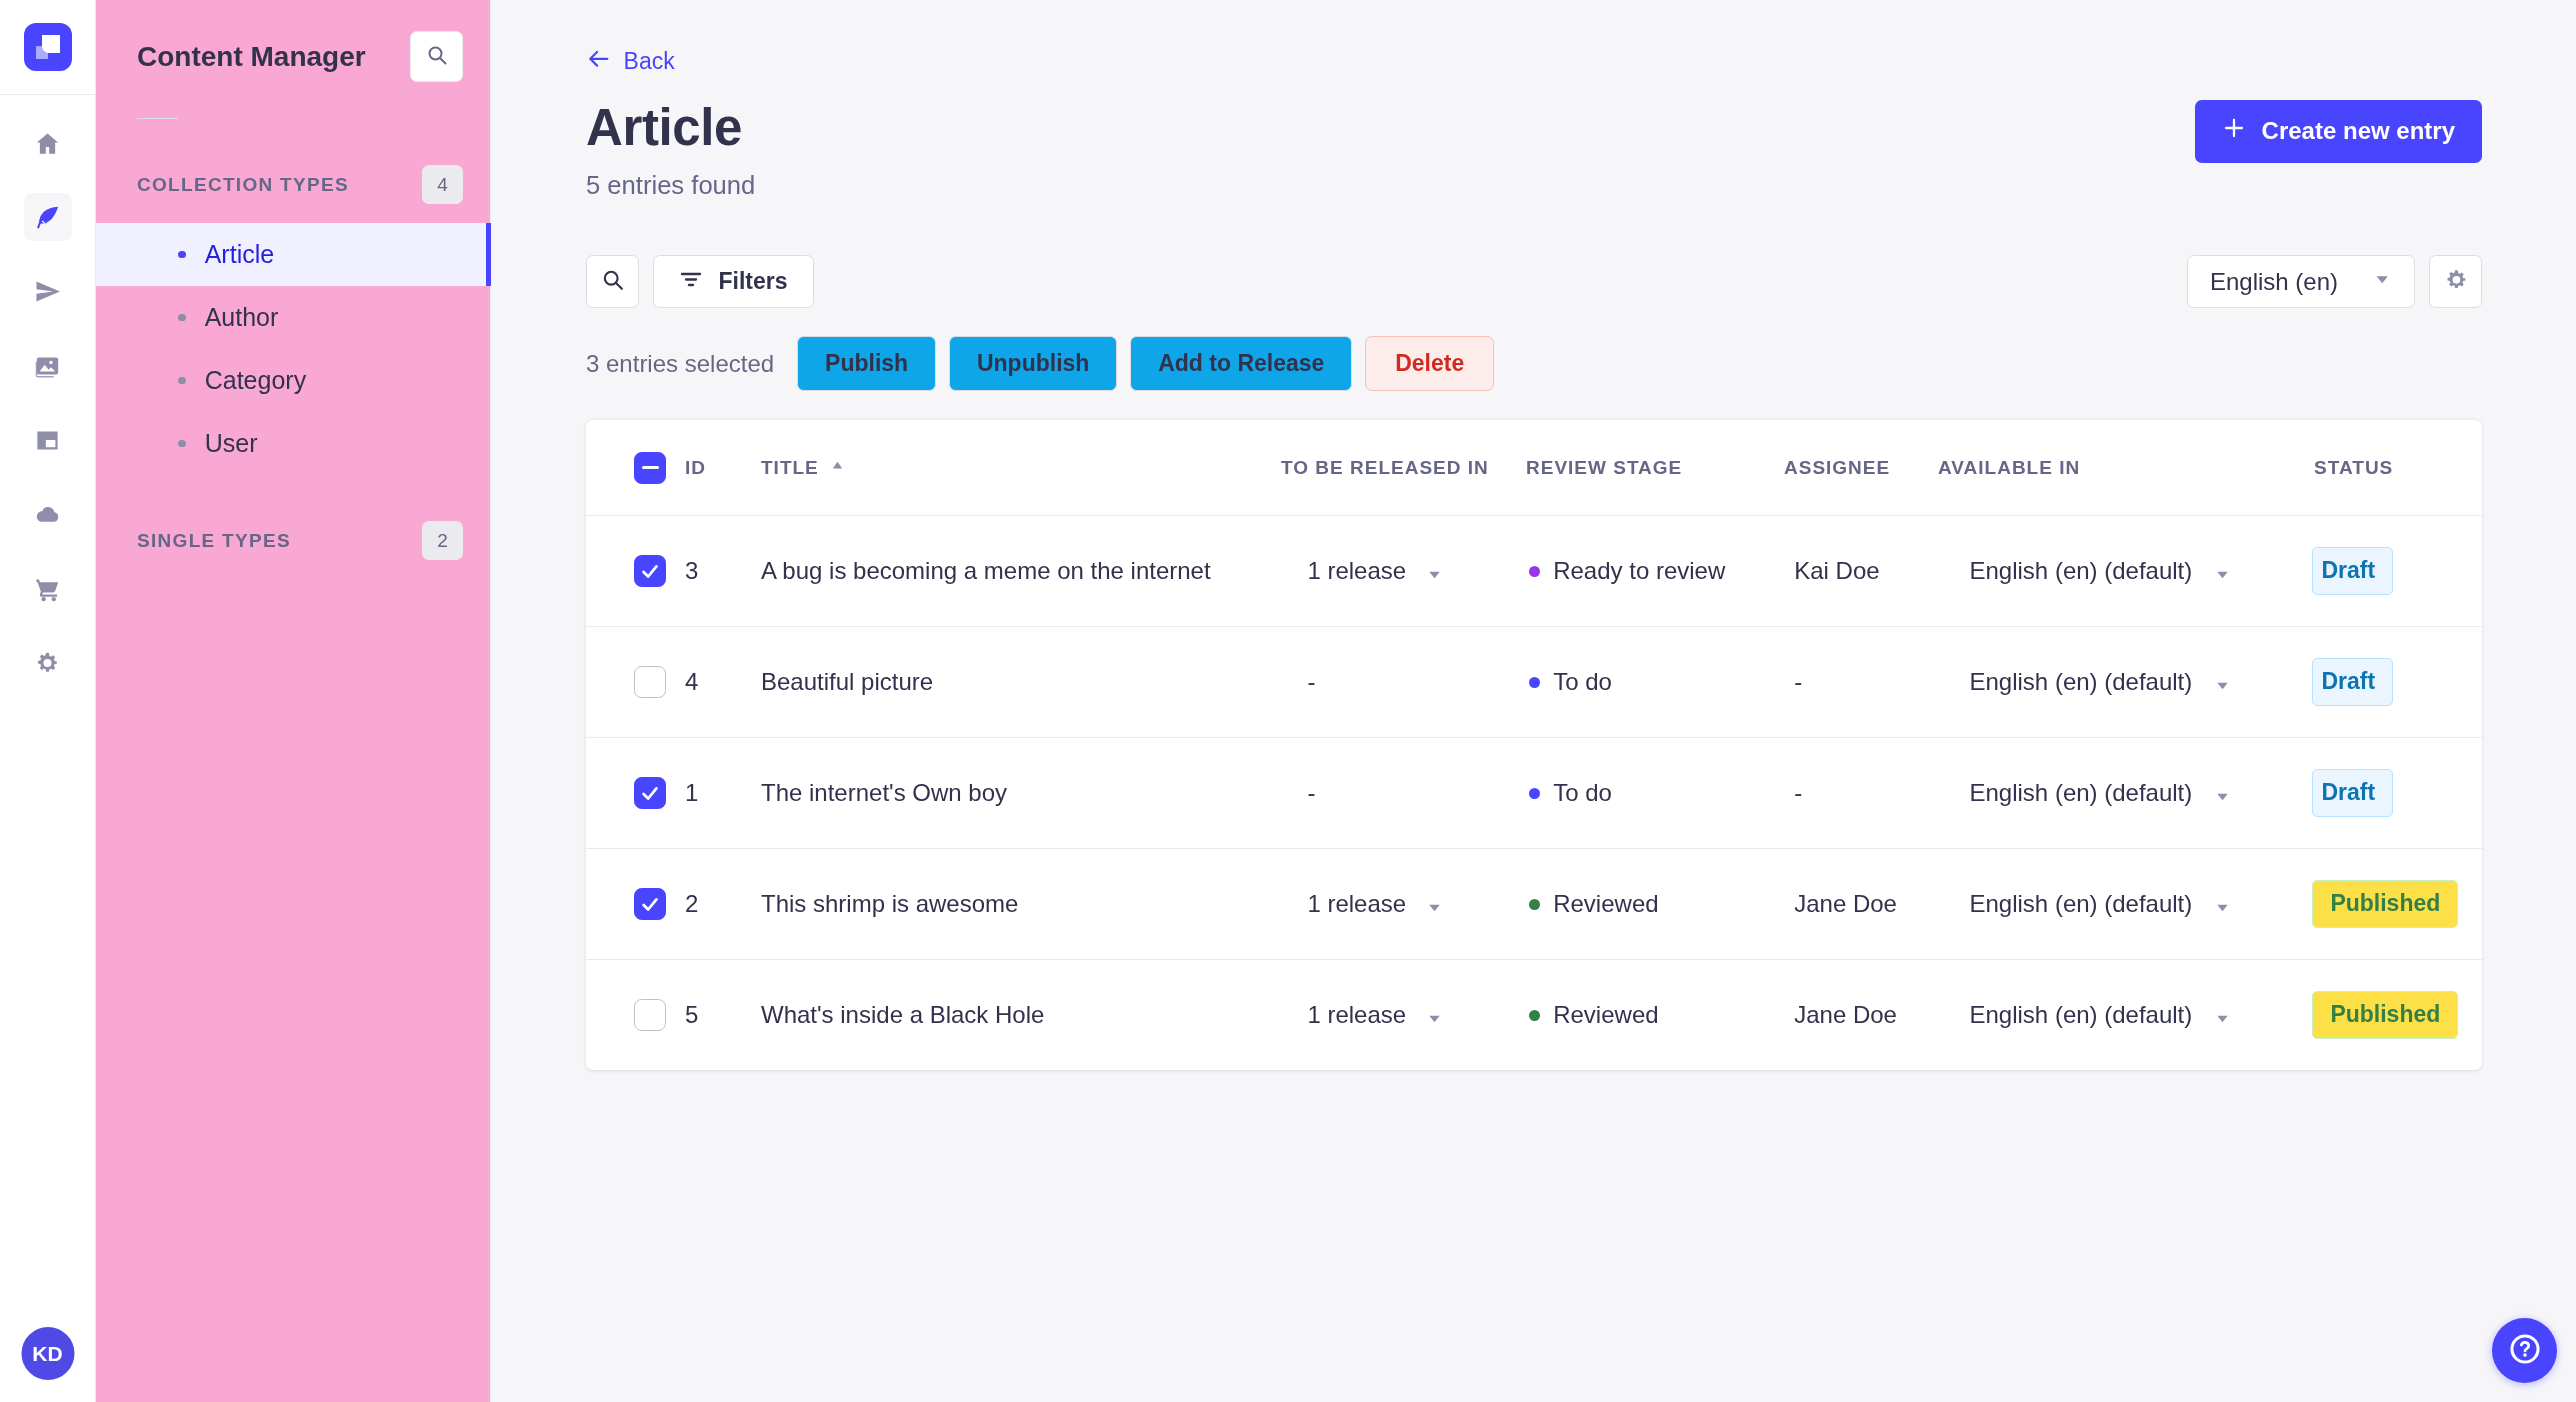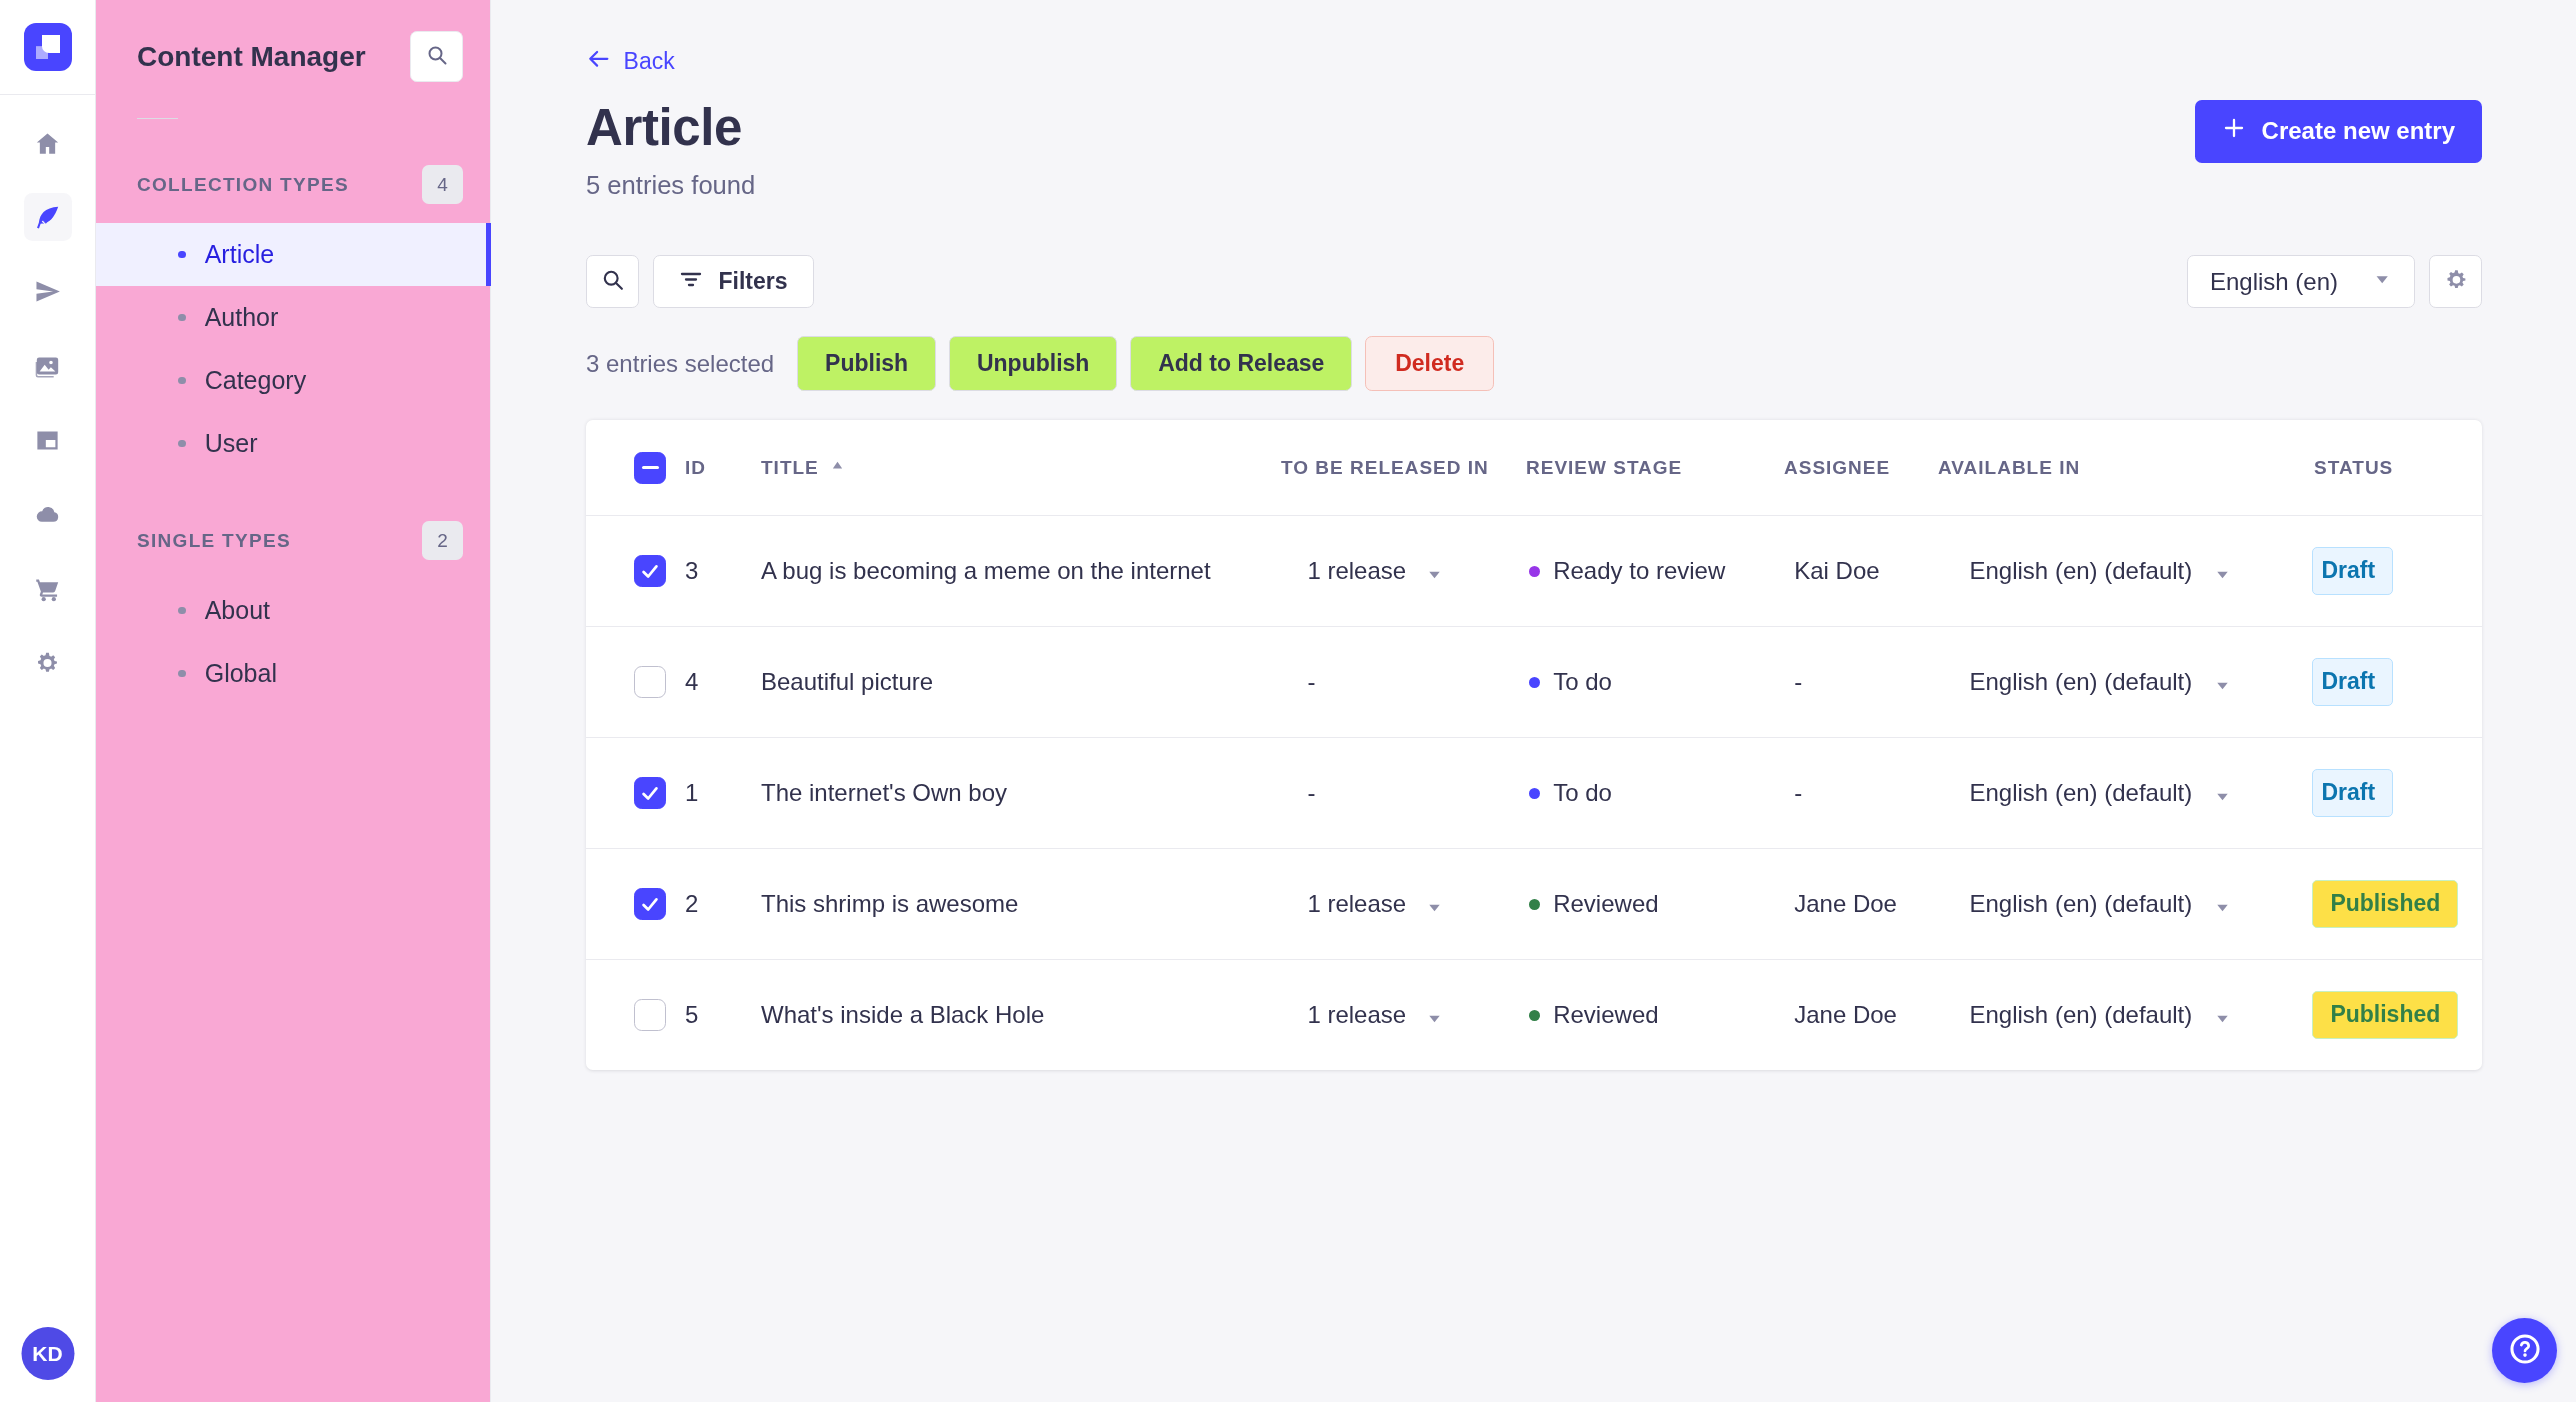--- a/index.html
+++ b/index.html
@@ -57,21 +57,21 @@
   .icon-btn { width:53px; height:53px; background:#fff; border:0.9px solid #dcdce4; border-radius:6.8px;
               display:flex; align-items:center; justify-content:center; color:#32324d; cursor:pointer; }
   .btn-ghost { height:53px; padding:0 25.6px; background:#fff; border:0.9px solid #dcdce4; border-radius:6.8px;
                font-size:23px; font-weight:600; color:#32324d; display:flex; align-items:center; gap:15.3px;
                cursor:pointer; font-family:inherit; }
   .locale { height:53px; padding:0 22px; background:#fff; border:0.9px solid #dcdce4; border-radius:6.8px;
             font-size:24px; color:#32324d; display:flex; align-items:center; gap:34px; cursor:pointer; }
 
   .bulkbar { margin-top:28px; display:flex; align-items:center; gap:12.8px; }
   .bulk-text { font-size:24px; color:#666687; margin-right:10.2px; }
-  .btn-plain { height:55px; padding:0 27px; background:#bef264; border:0.9px solid #dcdce4; border-radius:6.8px;
+  .btn-plain { height:55px; padding:0 27px; background:#0ea5e9; border:0.9px solid #dcdce4; border-radius:6.8px;
                font-size:23px; font-weight:600; color:#32324d; cursor:pointer; font-family:inherit; }
   .btn-danger { height:55px; padding:0 29px; background:#fcecea; border:0.9px solid #f5c0b8; border-radius:6.8px;
                 font-size:23px; font-weight:600; color:#d02b20; cursor:pointer; font-family:inherit; }
 
   
   .card { margin-top:29px; background:#fff; border-radius:6.8px; overflow:hidden;
           box-shadow:0 0.9px 3.4px rgba(33,33,52,.12); }
   .thead, .tr { display:grid; grid-template-columns:99px 76px 520px 245px 258px 154px 371px 1fr;
                 align-items:center; }
   .thead { height:95px;border-radius:13px; }
@@ -200,30 +200,20 @@
             <span class="nav-label">User</span>
           </div>
         </div>
     </div>
 
     <div class="sb-section">
       <div class="sb-sec-head">
         <span class="sb-sec-label">SINGLE TYPES</span>
         <span class="sb-badge">2</span>
       </div>
-      <div class="sb-list">
-          <div class="nav-item">
-            <span class="bullet"></span>
-            <span class="nav-label">About</span>
-          </div>
-          <div class="nav-item">
-            <span class="bullet"></span>
-            <span class="nav-label">Global</span>
-          </div>
-        </div>
     </div>
   </div>
 
   <div class="main">
     <div class="back">
       <span>
         <svg width="25.6" height="25.6" viewBox="0 0 30 30" fill="none" stroke="#4945ff" stroke-width="2.6" stroke-linecap="round" stroke-linejoin="round">
             <path d="M25 15H6"></path>
             <path d="M13 7l-8 8 8 8"></path>
           </svg>

